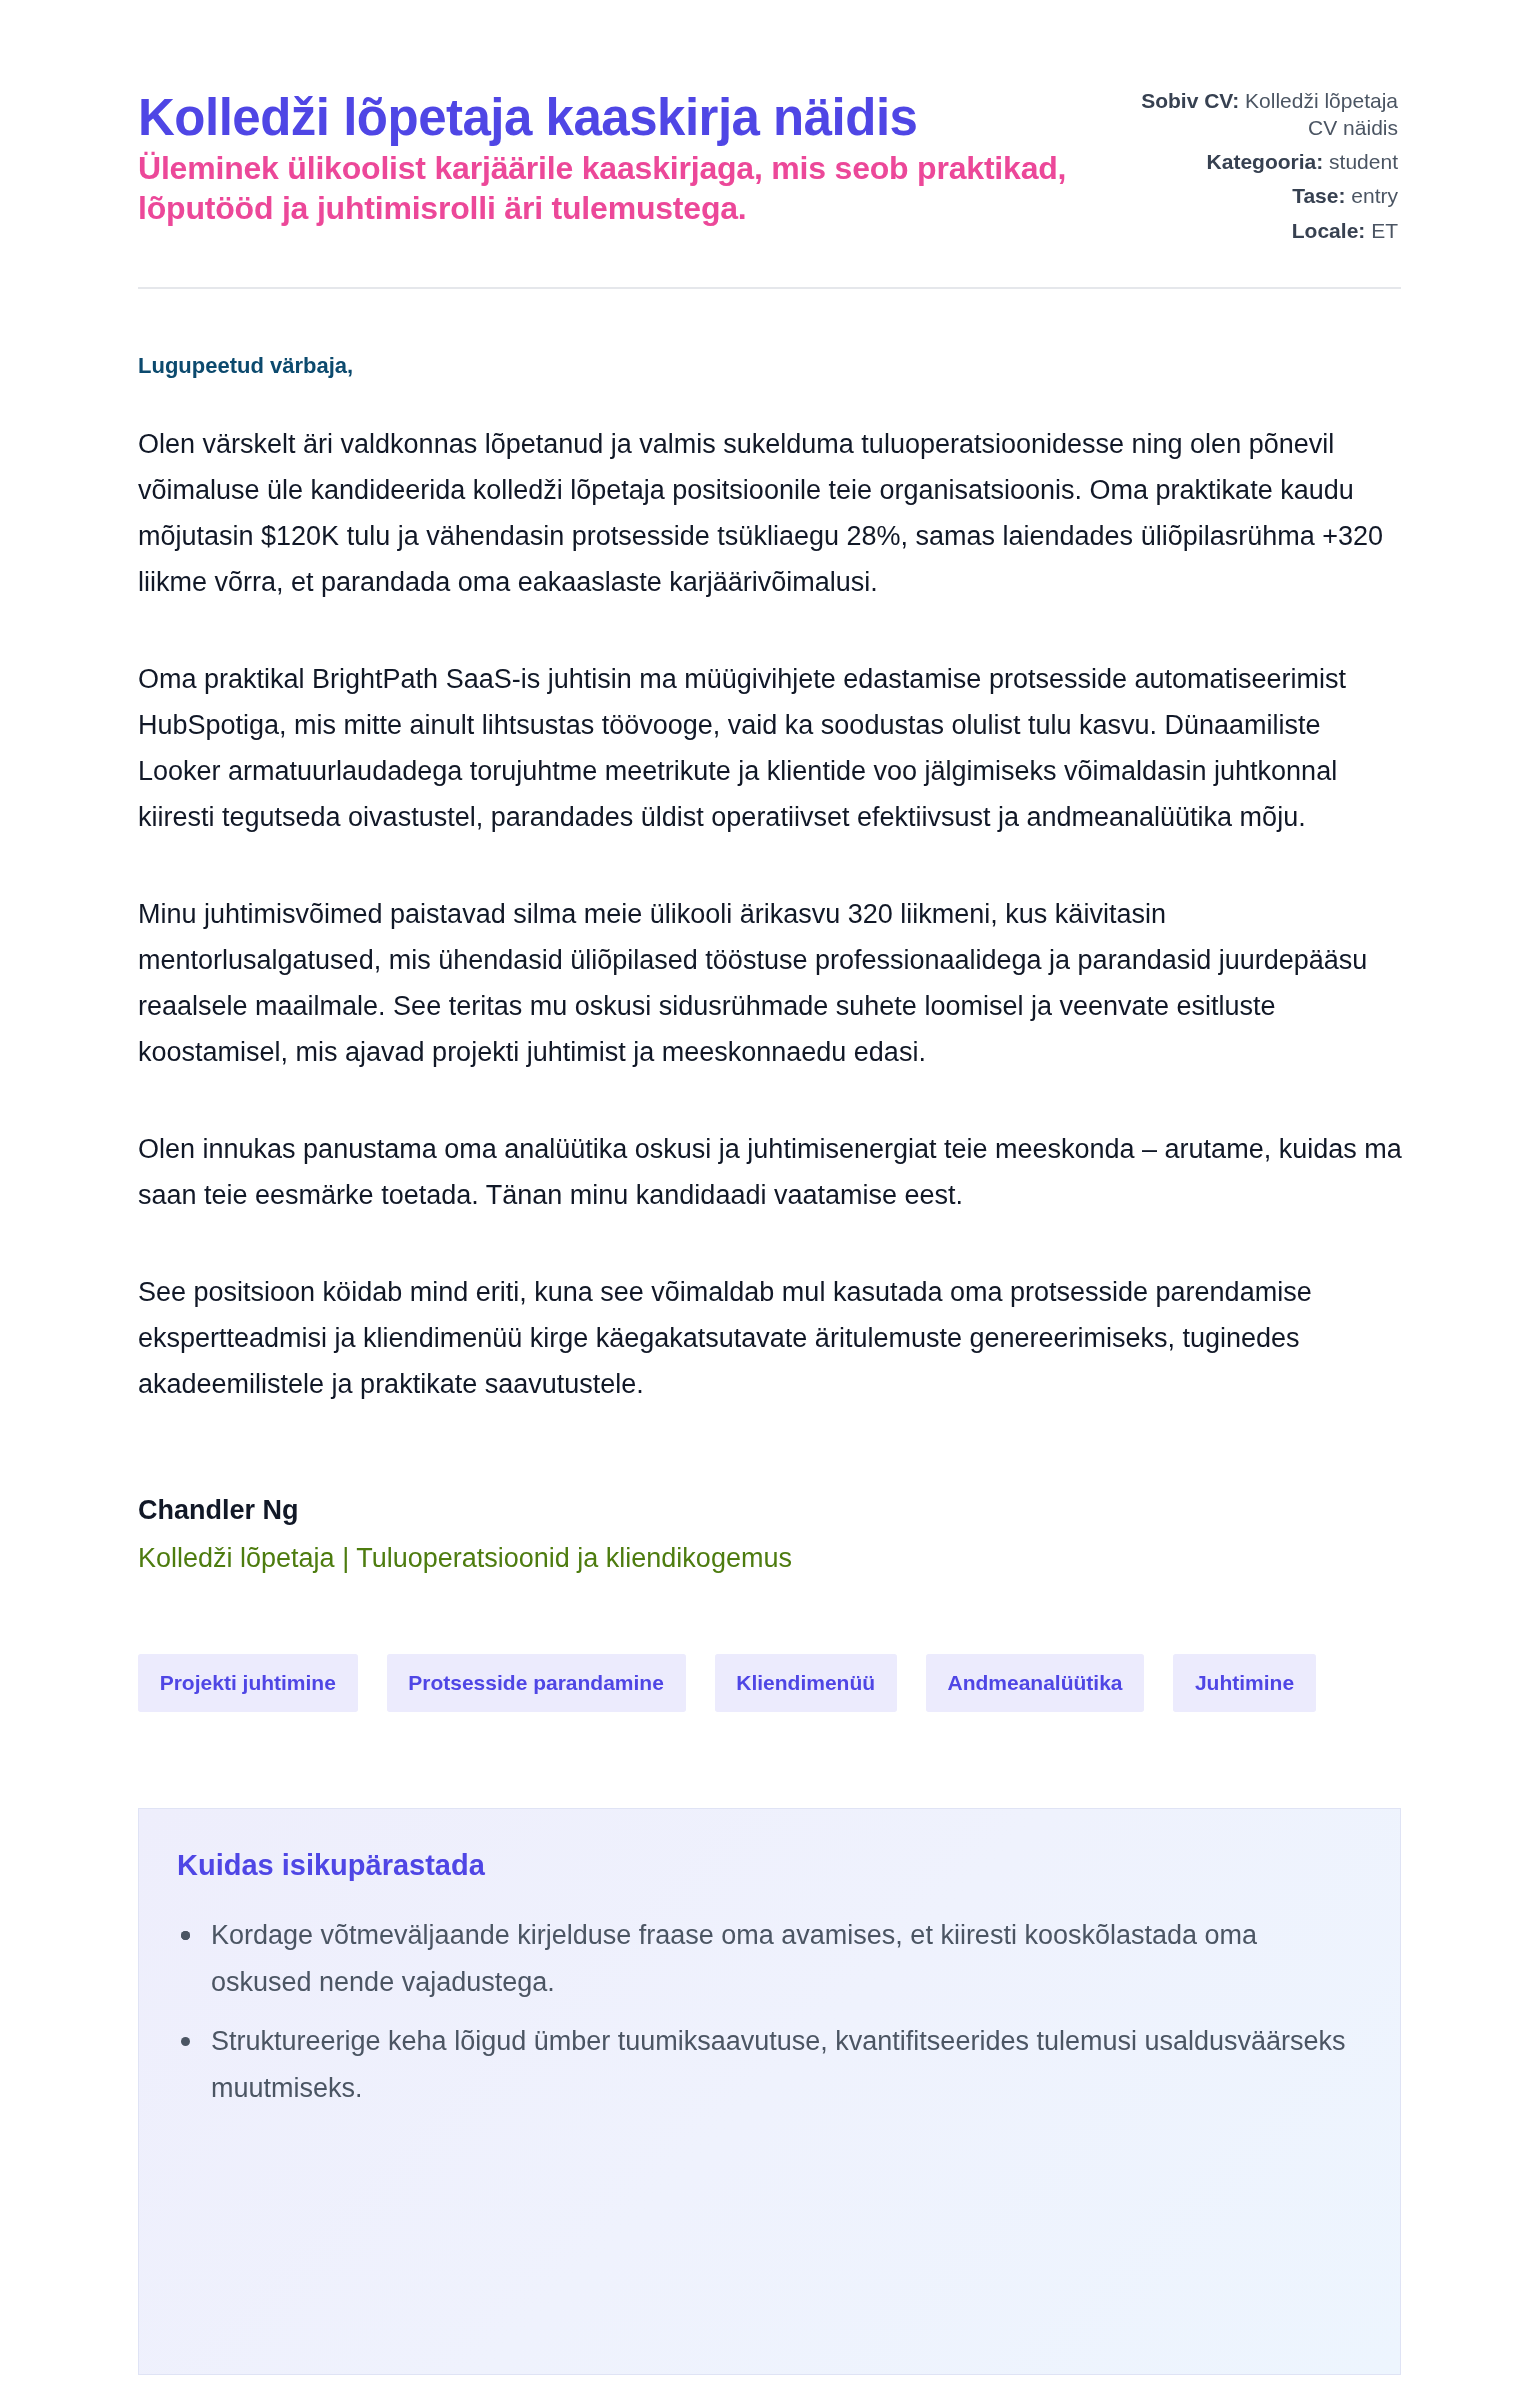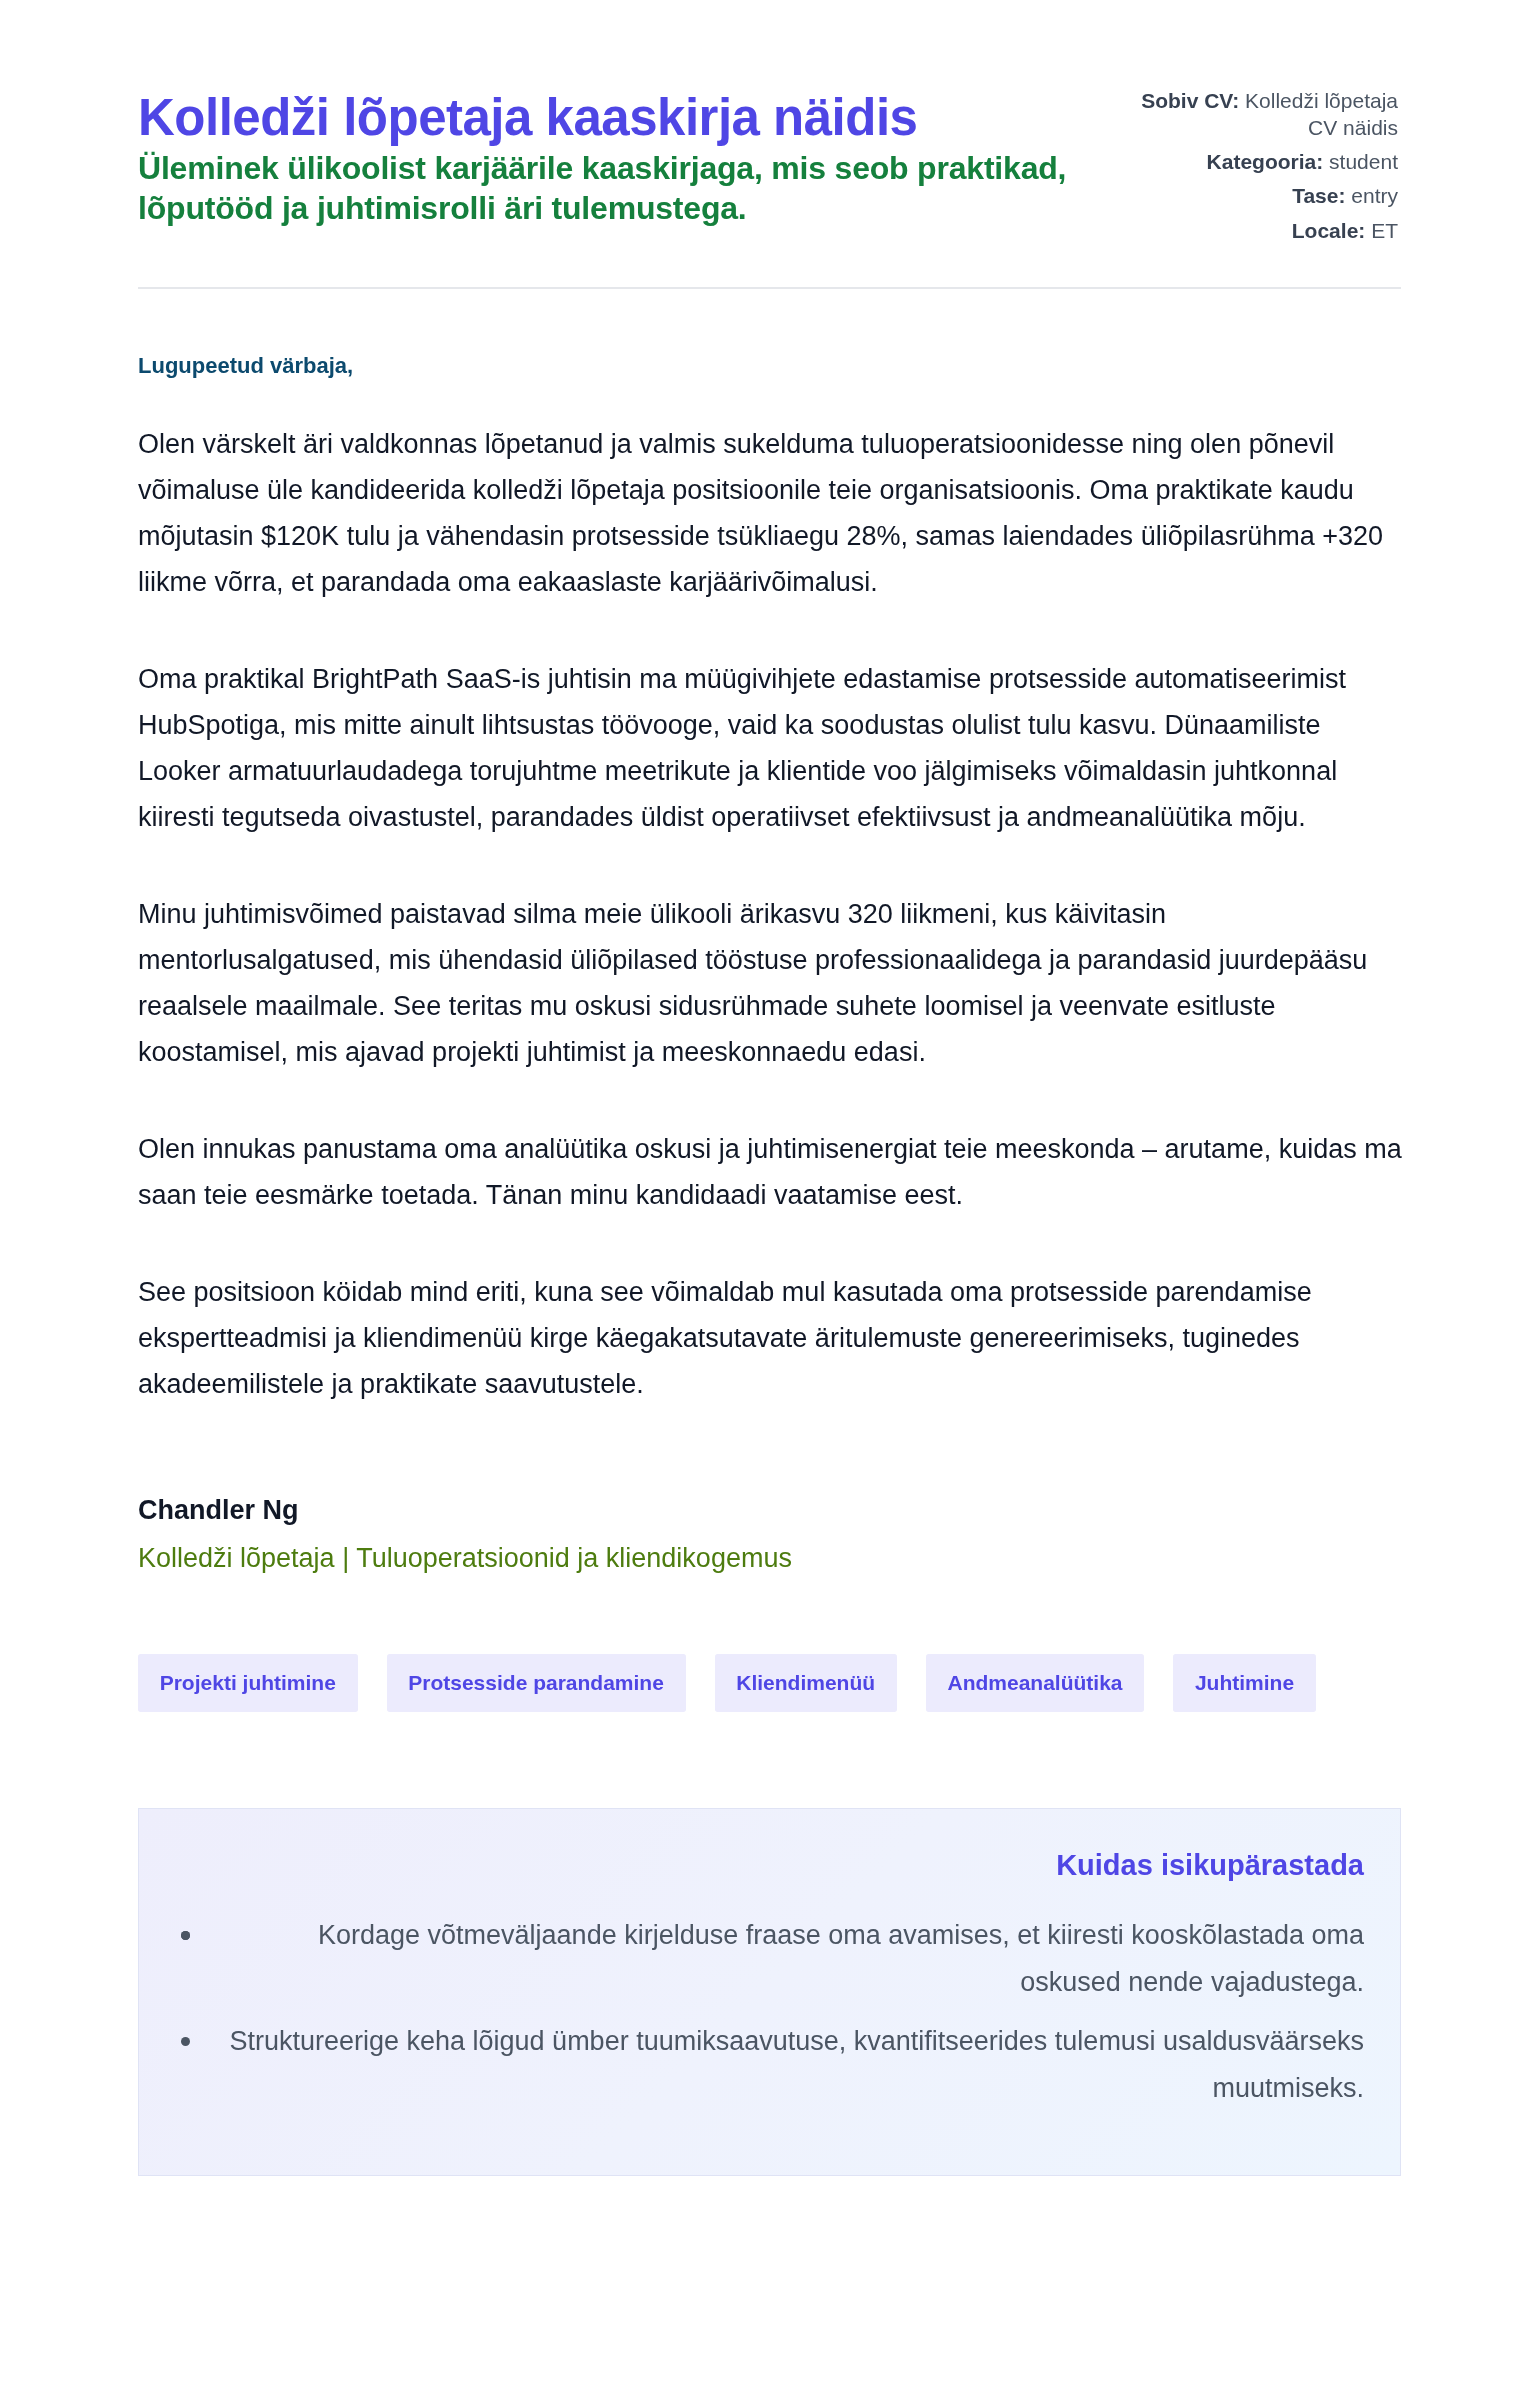--- a/index.html
+++ b/index.html
@@ -30,21 +30,21 @@
       font-size: 51px;
       font-weight: 700;
       color: #4f46e5;
       line-height: 56px;
       letter-spacing: -0.5px;
     }
     .subtitle {
       margin-top: 1.8px;
       font-size: 32px;
       font-weight: 700;
-      color: #15803d;
+      color: #ec4899;
       line-height: 40px;
       letter-spacing: -0.2px;
     }
     .meta {
       position: absolute;
       top: 87px;
       right: 3px;
       width: 271px;
       text-align: right;
       font-size: 21px;
@@ -99,22 +99,21 @@
       padding: 0 21.7px;
       border-radius: 2.7px;
       background: #ecebfd;
     }
     
     .tips {
       margin-top: 96px;
       border: 1.8px solid #dfe3f5;
       background: linear-gradient(135deg, #eeeefc 0%, #eff2fd 50%, #edf5fe 100%);
       padding: 38px 36px 36px 38px;
-      height: 368px;
-      text-align: right;
+      height: 567px;
     }
     .tips-title {
       font-size: 29px;
       font-weight: 700;
       color: #4f46e5;
       line-height: 36px;
     }
     .tips-list {
       margin-top: 29px;
       list-style: none;

